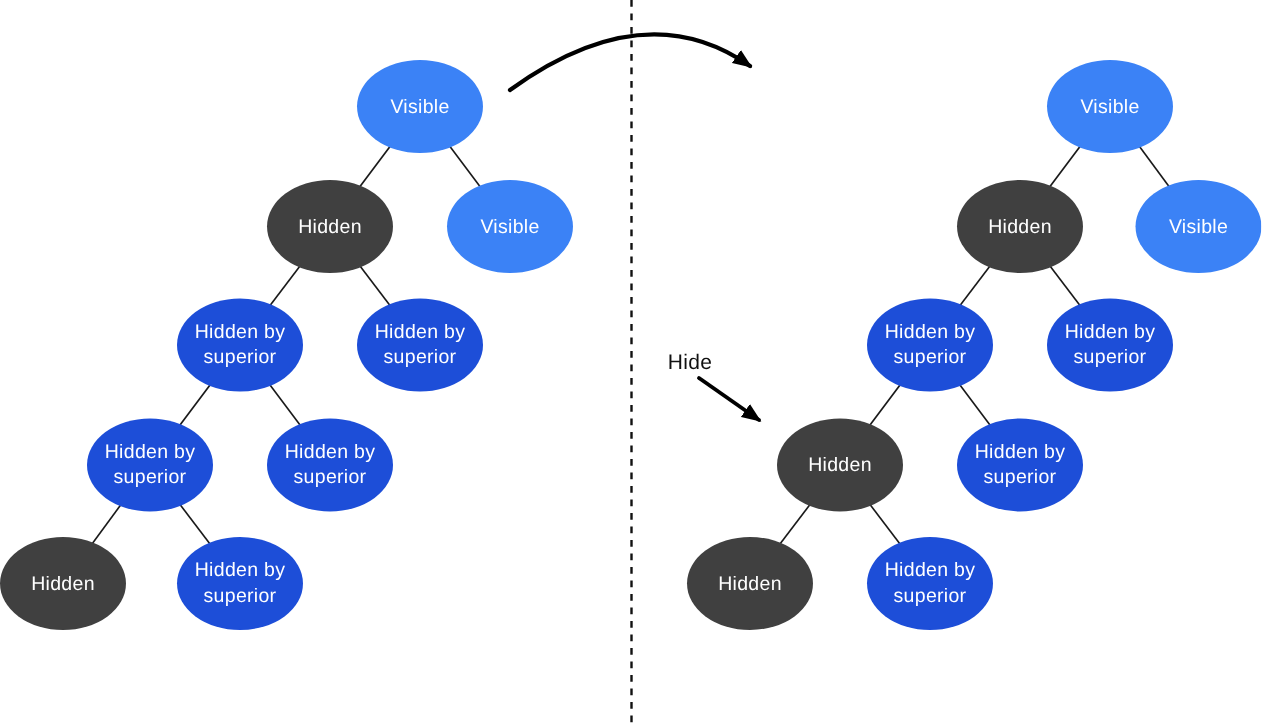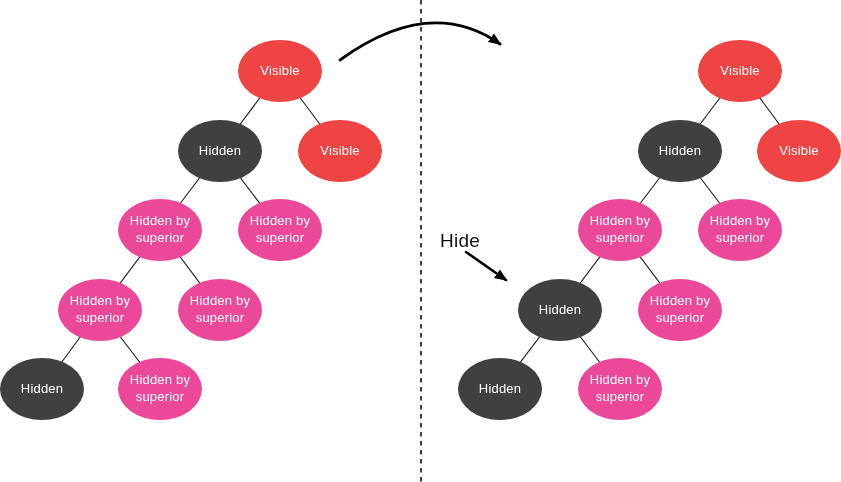--- a/index.html
+++ b/index.html
@@ -31,30 +31,30 @@
     text-align: center;
     color: #ffffff;
     font-size: 13px;
     font-weight: 500;
     line-height: 1.28;
     letter-spacing: 0.2px;
     padding: 2px 5px;
     box-sizing: border-box;
     z-index: 2;
   }
-  .node--visible { background: #ef4444; }
+  .node--visible { background: #3b82f6; }
   .node--hidden { background: #404040; }
-  .node--hbs { background: #ec4899; }
+  .node--hbs { background: #1d4ed8; }
   .hide-label {
     position: absolute;
     left: 460px;
     top: 241px;
     transform: translate(-50%, -50%);
     color: #111111;
-    font-size: 19px;
+    font-size: 14px;
     font-weight: 500;
     letter-spacing: 0.2px;
     z-index: 2;
   }
 </style>
 </head>
 <body>
 
 <div class="canvas">
 

